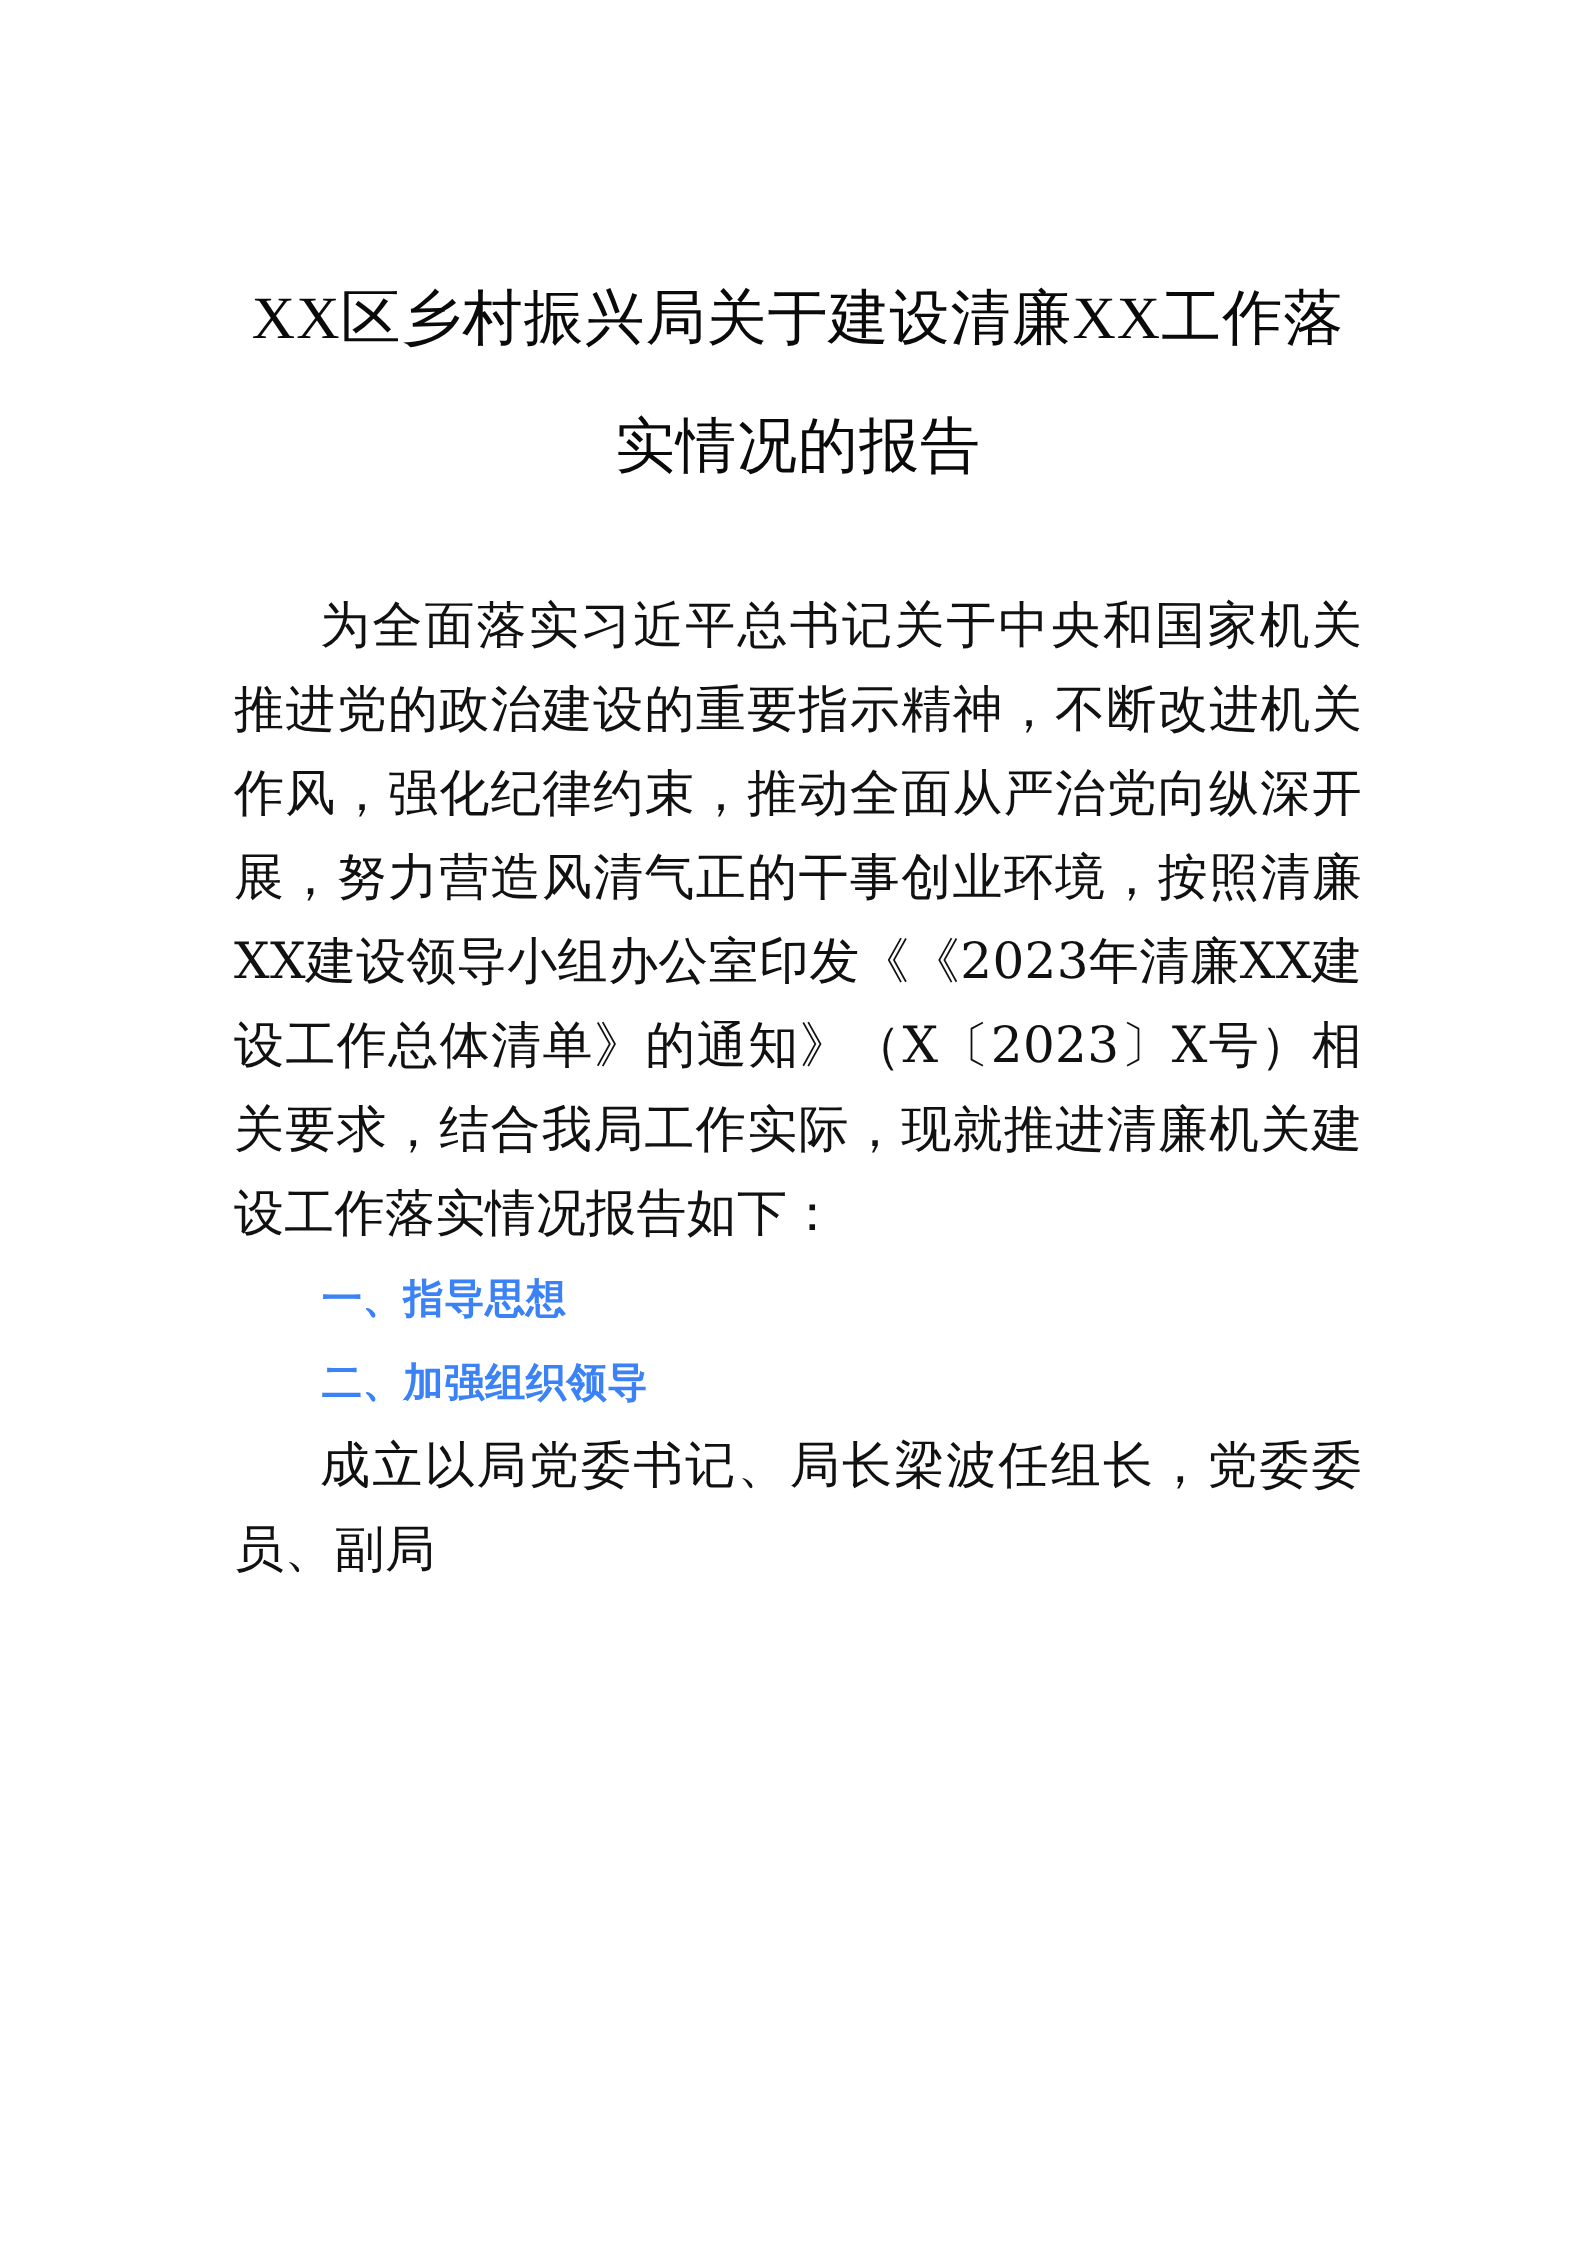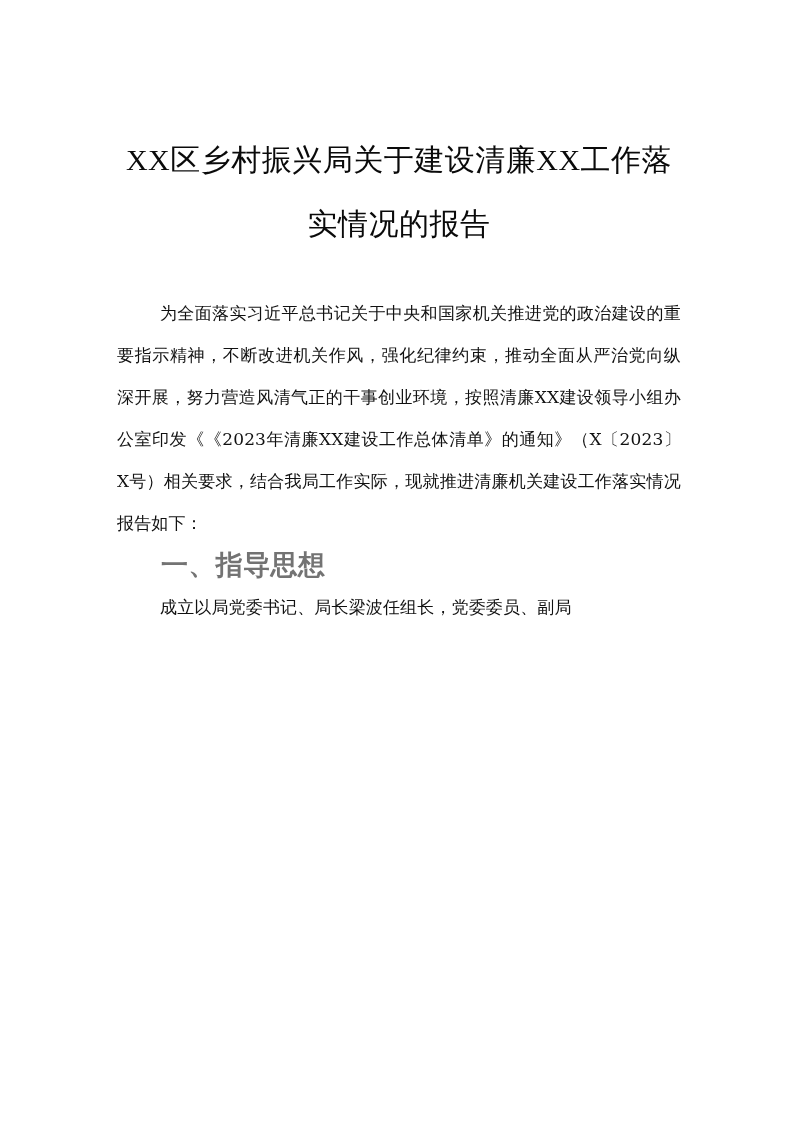--- a/index.html
+++ b/index.html
@@ -44,58 +44,59 @@
     text-align: center;
     letter-spacing: 0.5px;
     color: #0a0a0a;
     word-break: break-all;
   }
 
   
   .para {
     margin: 0;
     font-family: "DejaVu Serif", "Liberation Serif", serif;
-    font-size: 17px;
+    font-size: 25px;
     line-height: 42px;
     text-align: justify;
     text-align-last: left;
     text-justify: inter-character;
     text-indent: 43px;
     color: #111111;
     word-break: break-all;
     letter-spacing: 0.15px;
   }
 
   .para.first-body {
     margin-top: 36px;
   }
 
   
   .section-heading {
     margin: 0;
     font-family: "DejaVu Sans", "Liberation Sans", sans-serif;
-    font-size: 27px;
+    font-size: 20px;
     line-height: 42px;
     font-weight: 700;
     text-indent: 44px;
-    color: #737373;
+    color: #3b82f6;
     letter-spacing: 0.4px;
     word-break: break-all;
   }
 </style>
 </head>
 <body>
 
 <div class="page">
   <div class="content">
 
     <h1 class="doc-title">XX区乡村振兴局关于建设清廉XX工作落实情况的报告</h1>
 
     <p class="para first-body">为全面落实习近平总书记关于中央和国家机关推进党的政治建设的重要指示精神，不断改进机关作风，强化纪律约束，推动全面从严治党向纵深开展，努力营造风清气正的干事创业环境，按照清廉XX建设领导小组办公室印发《《2023年清廉XX建设工作总体清单》的通知》（X〔2023〕X号）相关要求，结合我局工作实际，现就推进清廉机关建设工作落实情况报告如下：</p>
 
     <h2 class="section-heading">一、指导思想</h2>
 
 
+    <h2 class="section-heading">二、加强组织领导</h2>
 
     <p class="para">成立以局党委书记、局长梁波任组长，党委委员、副局</p>
 
   </div>
 </div>
 
 </body></html>

